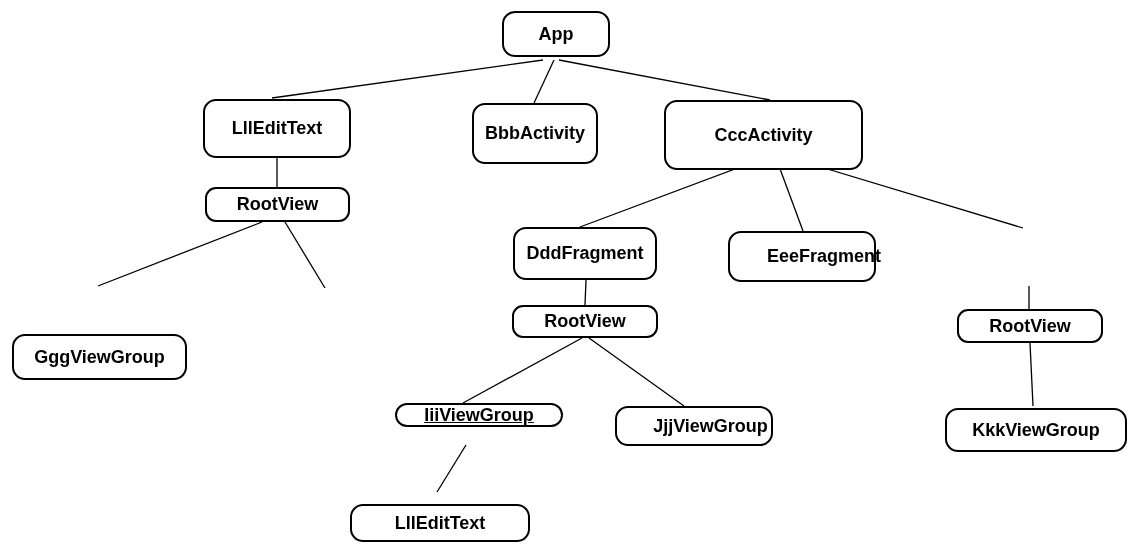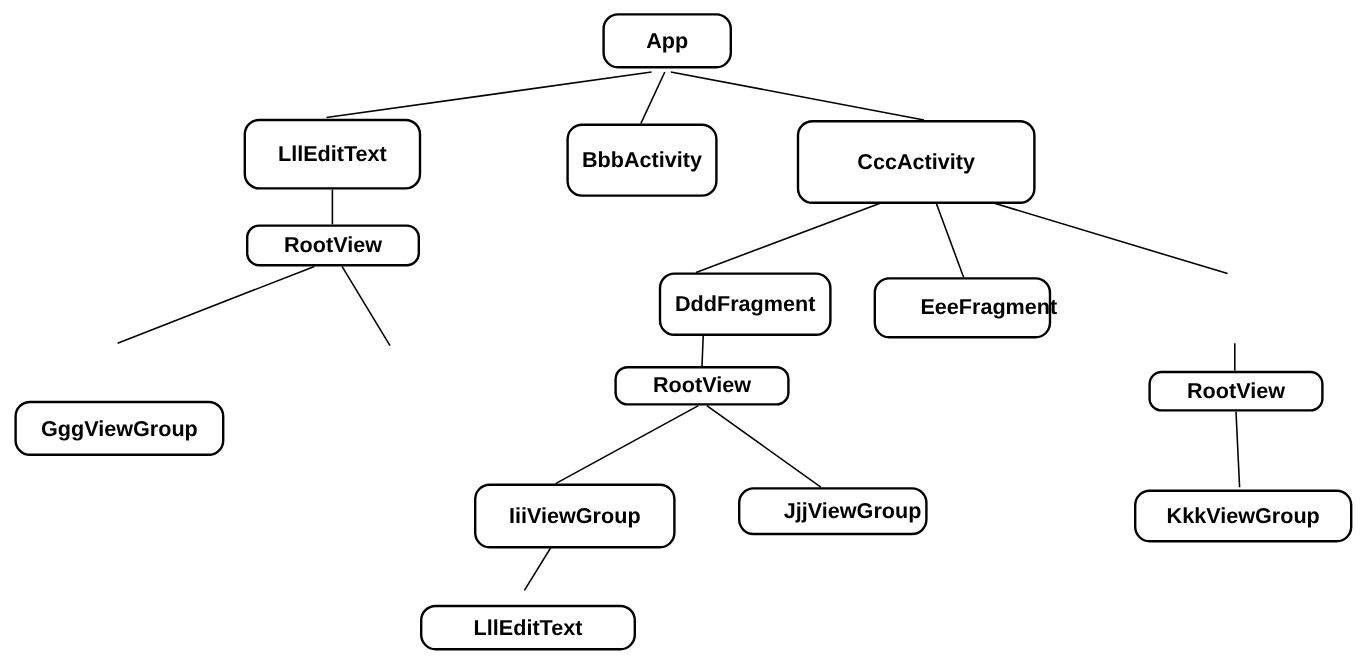--- a/index.html
+++ b/index.html
@@ -83,38 +83,38 @@
 
   <div class="node" style="left:205px; top:187px; width:145px; height:35px; border-radius:11px;">
     <span>RootView</span>
   </div>
 
   <div class="node" style="left:12px; top:286px; width:175px; height:46px;margin-top:48px;">
     <span>GggViewGroup</span>
   </div>
 
 
-  <div class="node" style="left:513px; top:227px; width:144px; height:53px;margin-left:36px;">
+  <div class="node" style="left:513px; top:227px; width:144px; height:53px;">
     <span>DddFragment</span>
   </div>
 
   <div class="node" style="left:728px; top:231px; width:148px; height:51px;padding-left:44px;">
     <span>EeeFragment</span>
   </div>
 
 
   <div class="node" style="left:512px; top:305px; width:146px; height:33px; border-radius:11px;">
     <span>RootView</span>
   </div>
 
   <div class="node" style="left:957px; top:309px; width:146px; height:34px; border-radius:11px;">
     <span>RootView</span>
   </div>
 
-  <div class="node" style="left:395px; top:403px; width:168px; height:54px;">
+  <div class="node" style="left:395px; top:403px; width:168px; height:24px;text-decoration:underline;">
     <span>IiiViewGroup</span>
   </div>
 
   <div class="node" style="left:615px; top:406px; width:158px; height:40px;padding-left:33px;">
     <span>JjjViewGroup</span>
   </div>
 
   <div class="node" style="left:350px; top:504px; width:180px; height:38px;">
     <span>LllEditText</span>
   </div>

